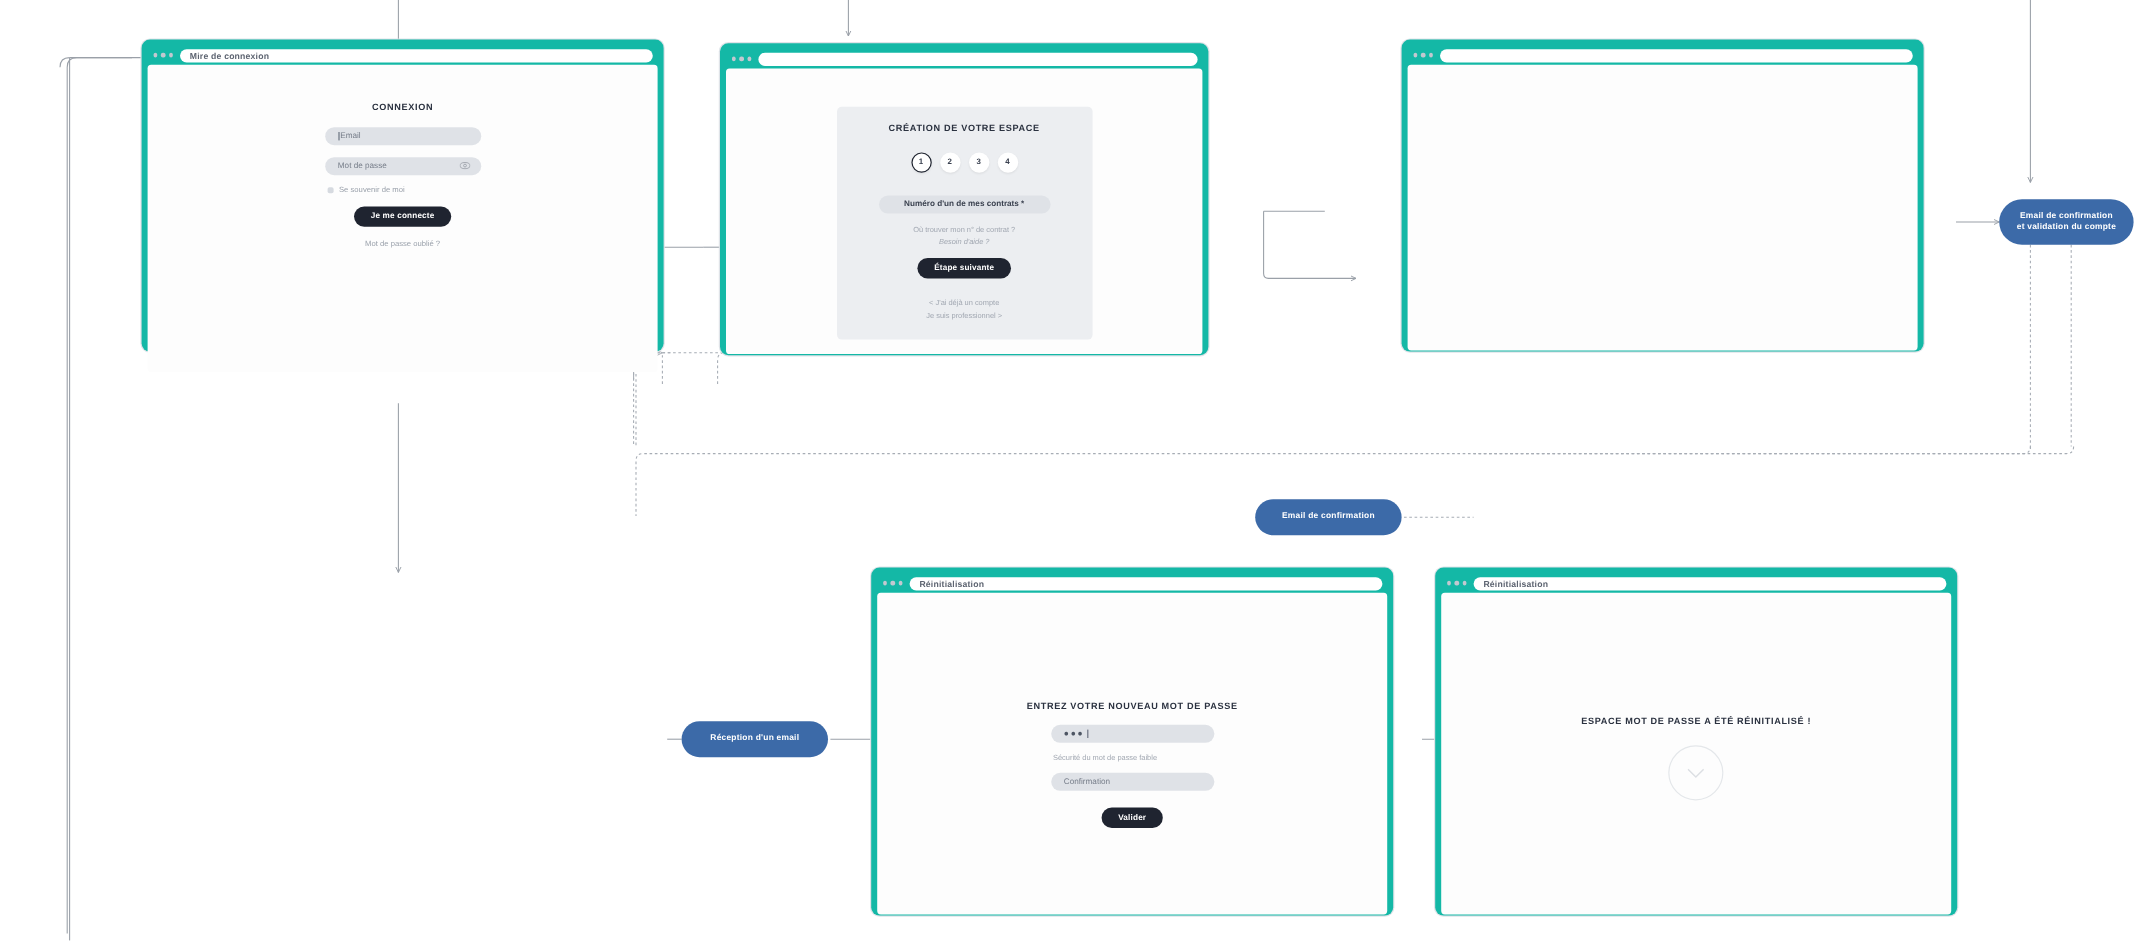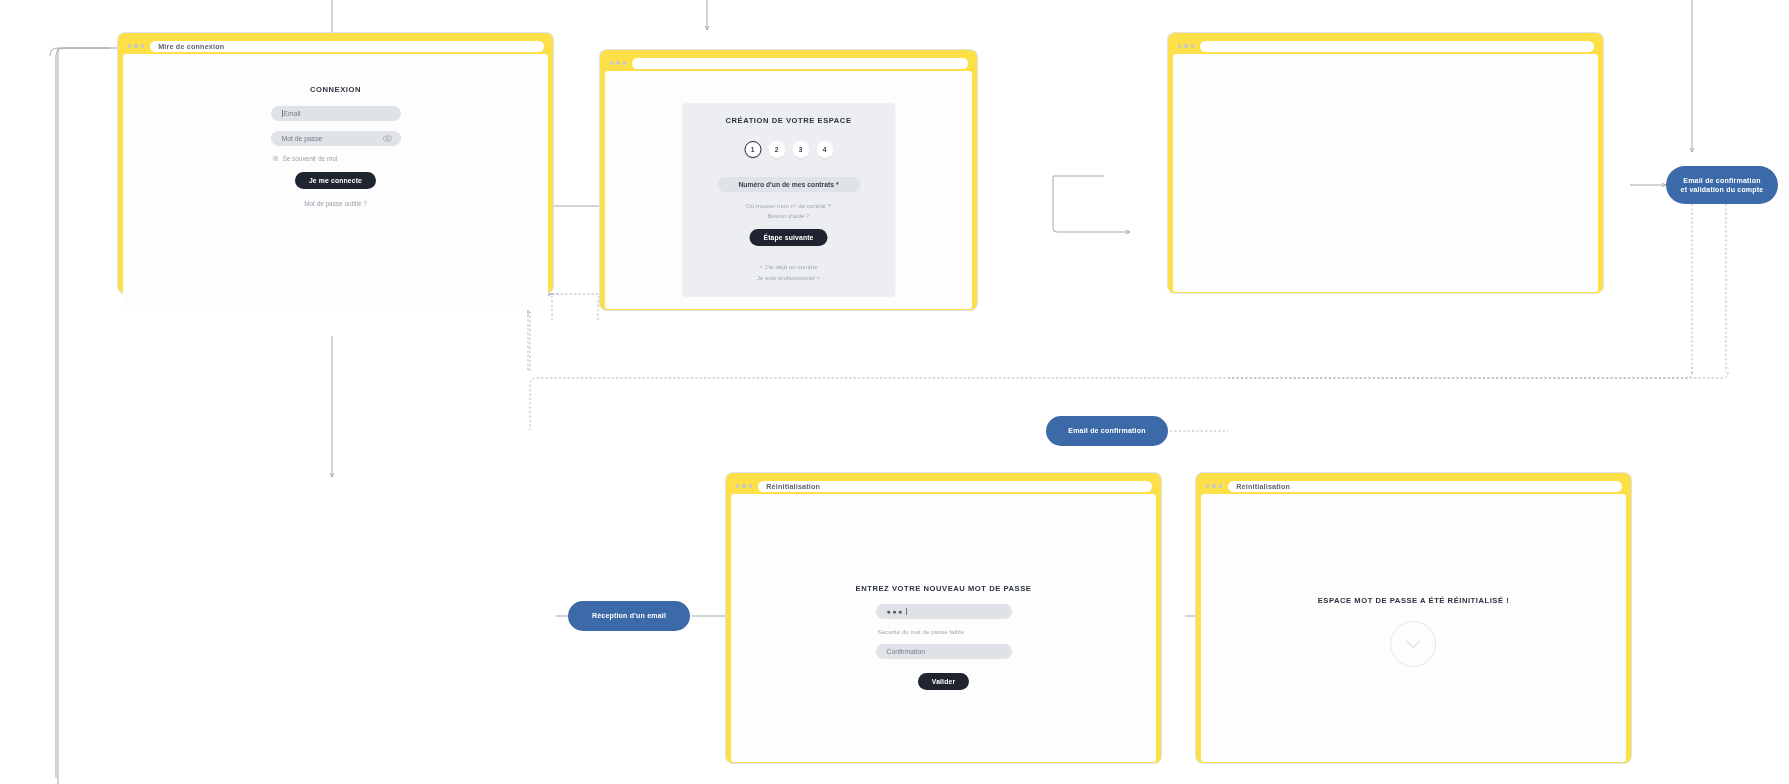--- a/index.html
+++ b/index.html
@@ -11,21 +11,21 @@
     overflow: hidden;
   }
   #canvas { position: relative; width: 1789px; height: 784px; background:#fff; }
 
   
   #wires { position:absolute; inset:0; width:1789px; height:784px; pointer-events:none; }
 
   
   .win {
     position: absolute;
-    background: #fde047;
+    background: #14b8a6;
     border-radius: 7px;
     padding: 5px 5px 5px 5px;
     box-shadow: 0 0 0 1px rgba(220,224,229,.9);
   }
   .win .titlebar {
     height: 16px;
     display: flex;
     align-items: center;
     gap: 6px;
     padding: 0 4px 0 5px;
@@ -240,21 +240,21 @@
         <div class="remember" style="margin-top:9px; align-self:flex-start; margin-left:2px;">
           <span class="box"></span>
           <span>Se souvenir de moi</span>
         </div>
         <div class="btn-dark" style="margin-top:10px;">Je me connecte</div>
         <div class="muted-link" style="margin-top:11px;">Mot de passe oublié ?</div>
       </div>
     </div>
   </div>
 
-  <div class="win" style="left:600px; top:50px; width:377px; height:260px;">
+  <div class="win" style="left:600px; top:36px; width:407px; height:260px;">
     <div class="titlebar">
       <span class="dots">
           <i></i>
           <i></i>
           <i></i>
         </span>
       <span class="urlbar">
         <span></span>
       </span>
     </div>

